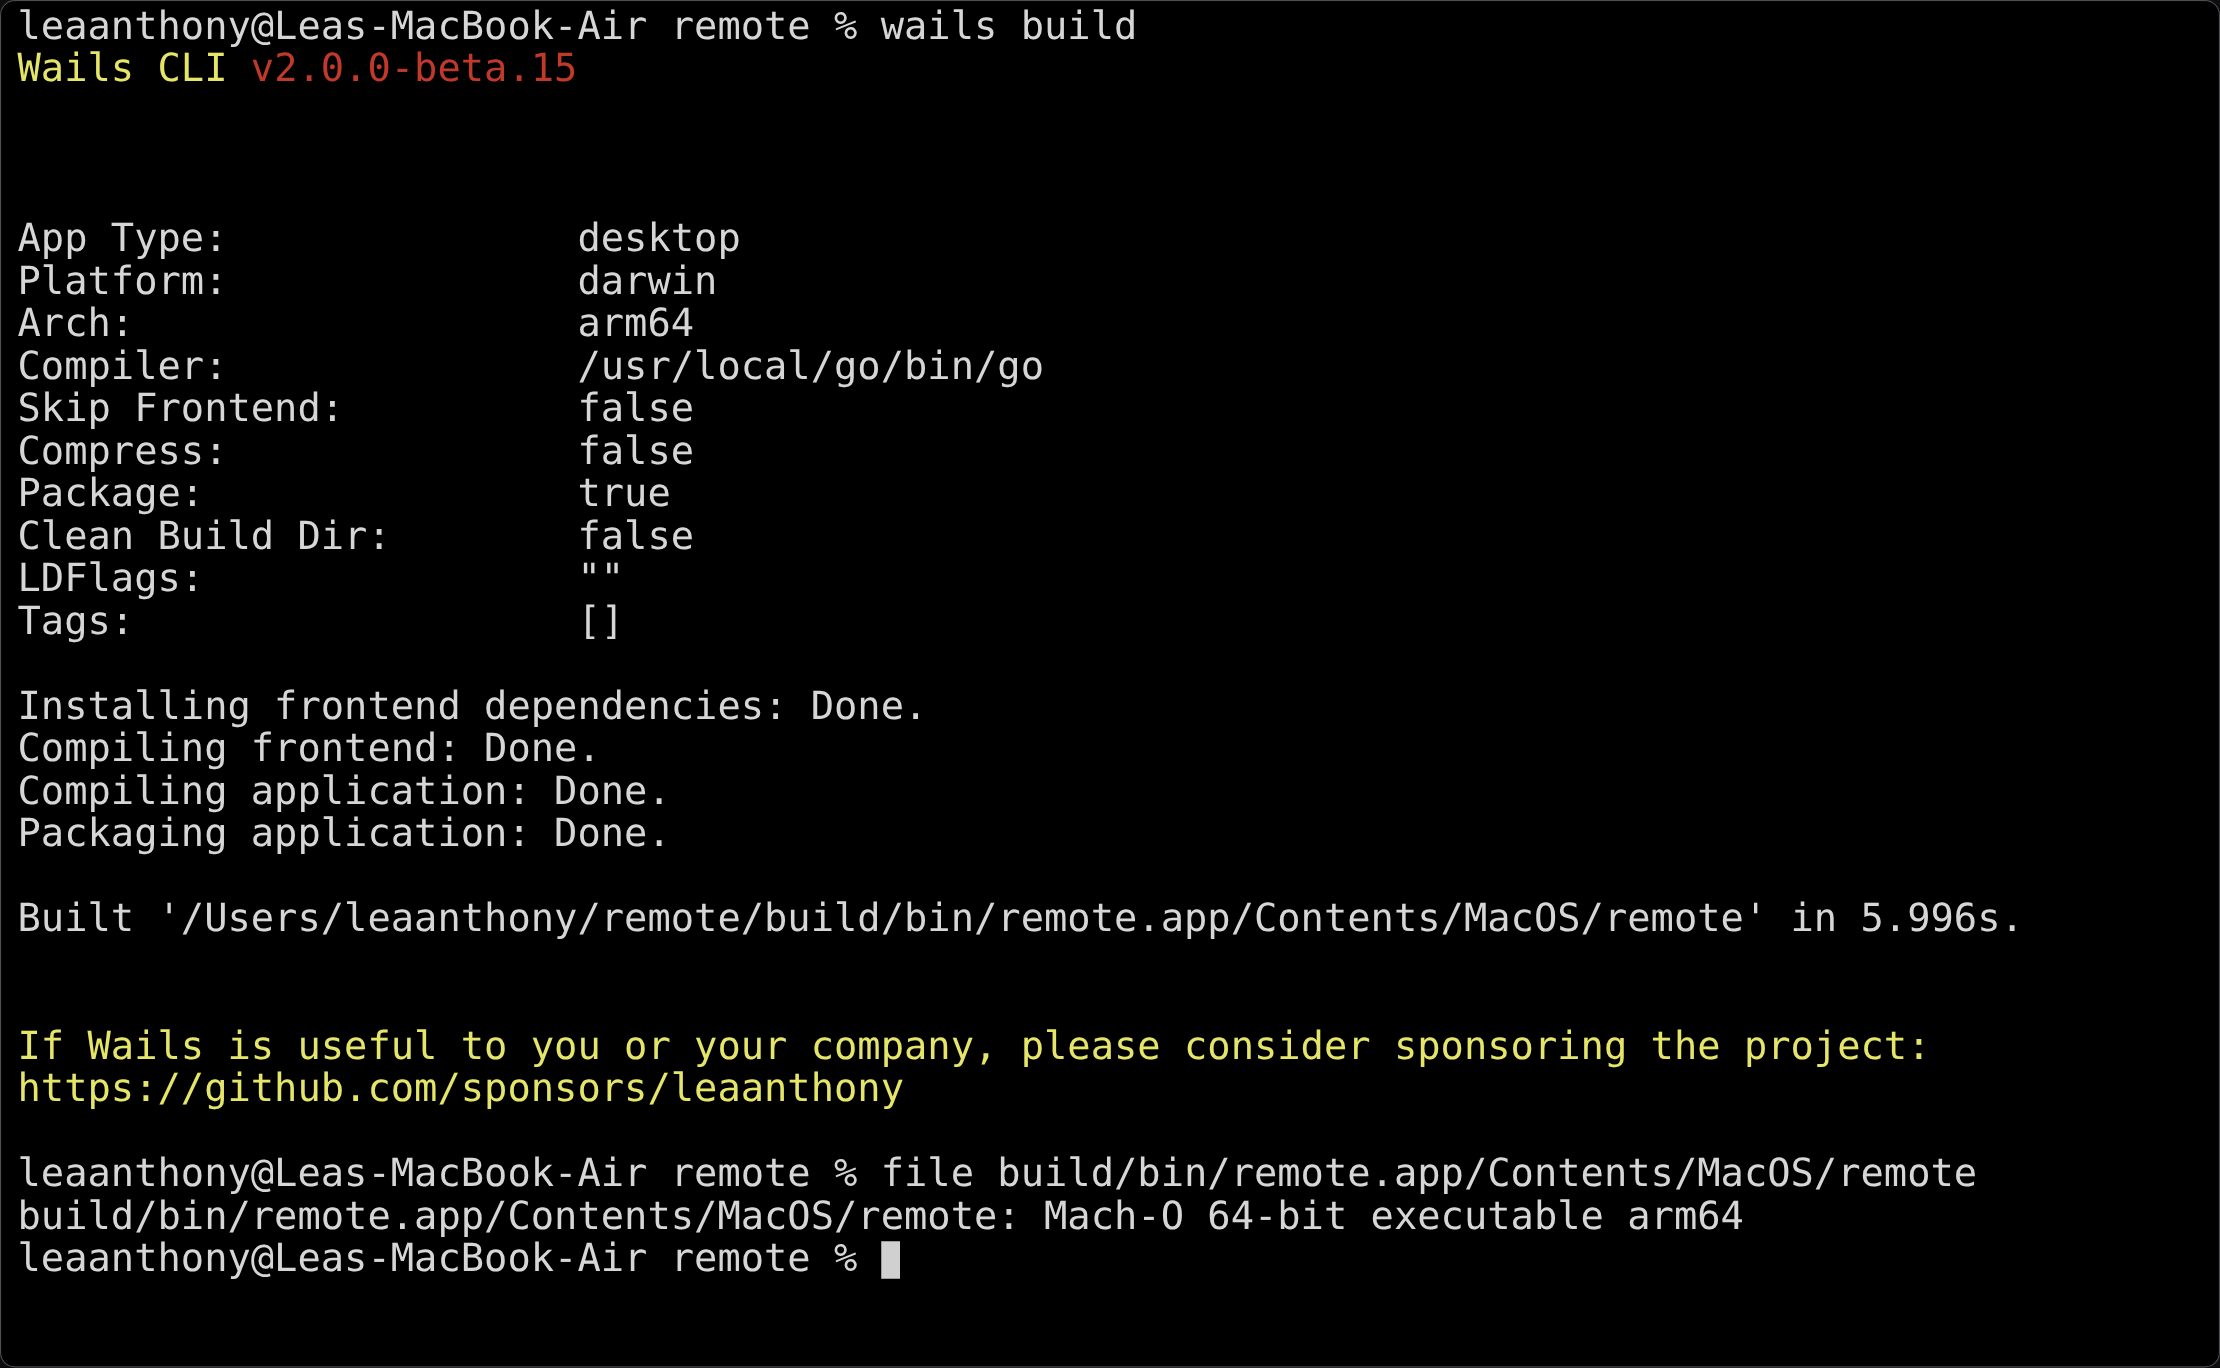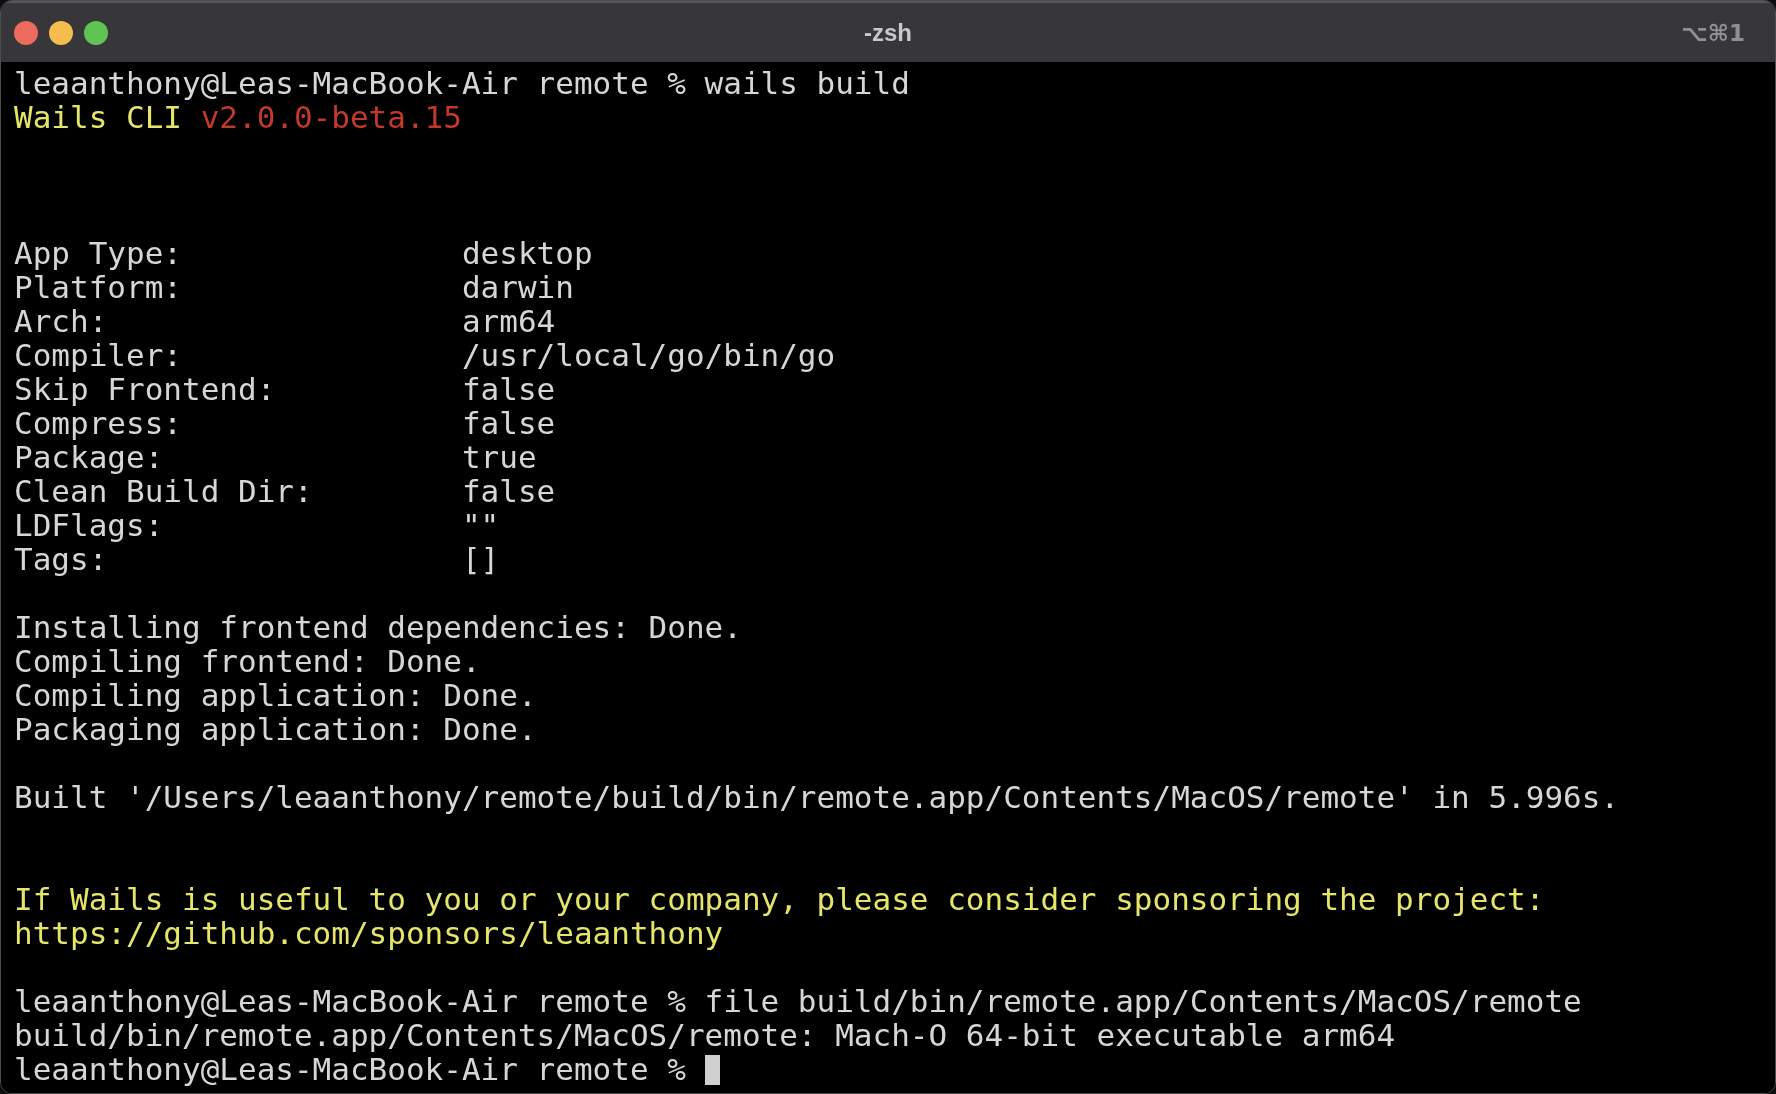--- a/index.html
+++ b/index.html
@@ -90,23 +90,14 @@
     height: 30px;
     background: var(--cursor-color, #d0d0d0);
     vertical-align: bottom;
     margin-bottom: 1px;
   }
 </style>
 </head>
 <body>
 
 <div class="window">
-  <header class="titlebar">
-    <div class="traffic-lights">
-      <button class="tl-close"></button>
-      <button class="tl-minimize"></button>
-      <button class="tl-zoom"></button>
-    </div>
-    <div class="window-title">-zsh</div>
-    <div class="shortcut">⌥⌘1</div>
-  </header>
   <main class="screen" id="screen"><div class="line"><span style="color: rgb(214, 214, 214);">leaanthony@Leas-MacBook-Air remote % wails build</span></div><div class="line"><span style="color: rgb(229, 229, 106);">Wails CLI </span><span style="color: rgb(193, 57, 43);">v2.0.0-beta.15</span></div><div class="line"></div><div class="line"></div><div class="line"></div><div class="line"><span style="color: rgb(214, 214, 214);">App Type:               desktop</span></div><div class="line"><span style="color: rgb(214, 214, 214);">Platform:               darwin</span></div><div class="line"><span style="color: rgb(214, 214, 214);">Arch:                   arm64</span></div><div class="line"><span style="color: rgb(214, 214, 214);">Compiler:               /usr/local/go/bin/go</span></div><div class="line"><span style="color: rgb(214, 214, 214);">Skip Frontend:          false</span></div><div class="line"><span style="color: rgb(214, 214, 214);">Compress:               false</span></div><div class="line"><span style="color: rgb(214, 214, 214);">Package:                true</span></div><div class="line"><span style="color: rgb(214, 214, 214);">Clean Build Dir:        false</span></div><div class="line"><span style="color: rgb(214, 214, 214);">LDFlags:                ""</span></div><div class="line"><span style="color: rgb(214, 214, 214);">Tags:                   []</span></div><div class="line"></div><div class="line"><span style="color: rgb(214, 214, 214);">Installing frontend dependencies: Done.</span></div><div class="line"><span style="color: rgb(214, 214, 214);">Compiling frontend: Done.</span></div><div class="line"><span style="color: rgb(214, 214, 214);">Compiling application: Done.</span></div><div class="line"><span style="color: rgb(214, 214, 214);">Packaging application: Done.</span></div><div class="line"></div><div class="line"><span style="color: rgb(214, 214, 214);">Built '/Users/leaanthony/remote/build/bin/remote.app/Contents/MacOS/remote' in 5.996s.</span></div><div class="line"></div><div class="line"></div><div class="line"><span style="color: rgb(229, 229, 106);">If Wails is useful to you or your company, please consider sponsoring the project:</span></div><div class="line"><span style="color: rgb(229, 229, 106);">https://github.com/sponsors/leaanthony</span></div><div class="line"></div><div class="line"><span style="color: rgb(214, 214, 214);">leaanthony@Leas-MacBook-Air remote % file build/bin/remote.app/Contents/MacOS/remote</span></div><div class="line"><span style="color: rgb(214, 214, 214);">build/bin/remote.app/Contents/MacOS/remote: Mach-O 64-bit executable arm64</span></div><div class="line"><span style="color: rgb(214, 214, 214);">leaanthony@Leas-MacBook-Air remote % </span><span class="cursor"></span></div></main>
 </div>
 
 </body></html>

